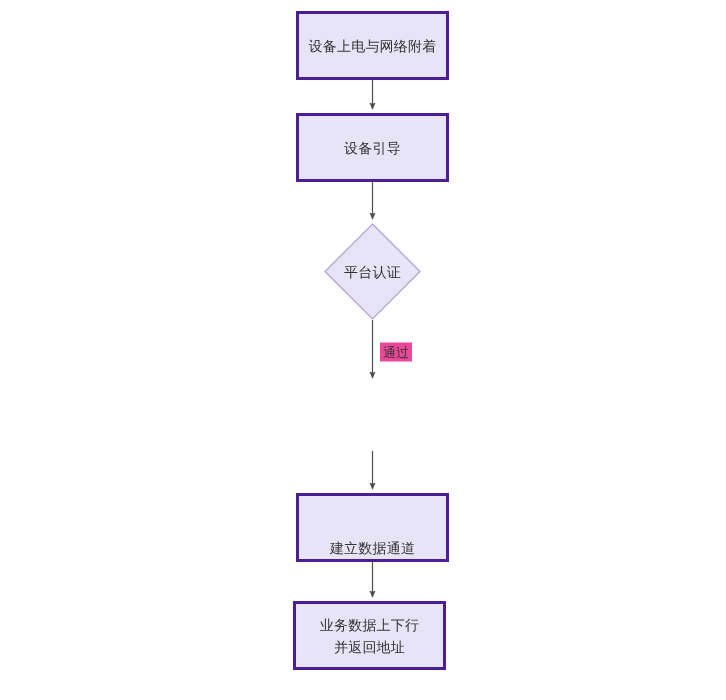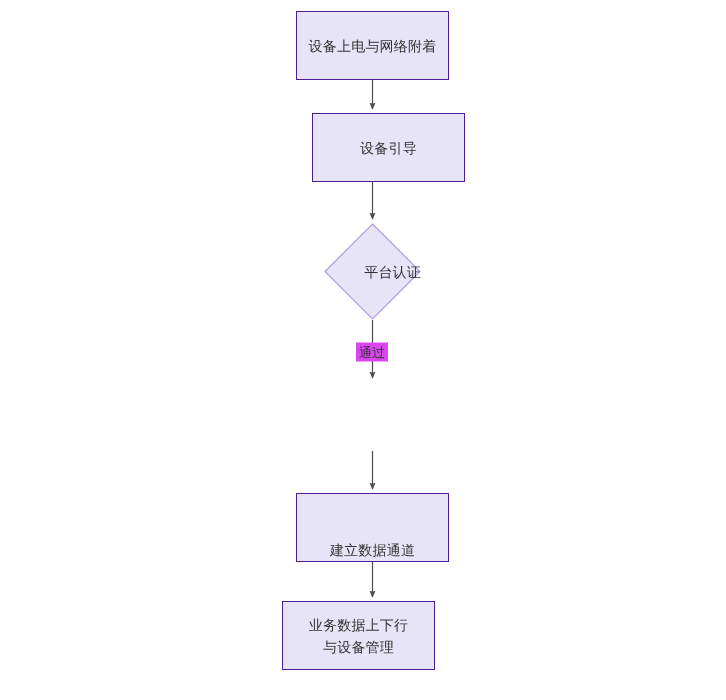--- a/index.html
+++ b/index.html
@@ -34,21 +34,21 @@
     align-items: center;
     justify-content: center;
     text-align: center;
     color: #333333;
     font-size: 14px;
     line-height: 22px;
     letter-spacing: 0.2px;
   }
   .node-process {
     background: #e8e4f8;
-    border: 1px solid #4c1d95;
+    border: 3px solid #4c1d95;
     width: 153px;
     height: 69px;
   }
   .node-decision {
     width: 97px;
     height: 97px;
     background: transparent;
     border: none;
   }
   .node-decision .diamond-shape {
@@ -61,27 +61,28 @@
   .node-decision .diamond-label {
     position: relative;
     z-index: 2;
   }
   .node-line {
     display: block;
     white-space: nowrap;
   }
   .edge-label {
     position: absolute;
-    background: #d946ef;
+    background: #ec4899;
     color: #333333;
     font-size: 13px;
     line-height: 17px;
     padding: 1px 3px;
     white-space: nowrap;
     transform: translate(-50%, -50%);
+    margin-left: 24px;
   }
 </style>
 </head>
 <body>
 
 <div id="canvas">
 
   <svg class="edge-layer" viewBox="0 0 726 700" xmlns="http://www.w3.org/2000/svg">
     <defs>
       <marker id="arrowhead" markerWidth="7" markerHeight="7" refX="5.4" refY="3" orient="auto" markerUnits="strokeWidth">
@@ -97,36 +98,36 @@
 
     <line x1="372.5" y1="451" x2="372.5" y2="489" stroke="#4d4d4d" stroke-width="1.2" marker-end="url(#arrowhead)"></line>
 
     <line x1="372.5" y1="562" x2="372.5" y2="597" stroke="#4d4d4d" stroke-width="1.2" marker-end="url(#arrowhead)"></line>
   </svg>
 
   <div class="node node-process" style="left:296px; top:11px;">
     <span class="node-line">设备上电与网络附着</span>
   </div>
 
-  <div class="node node-process" style="left:312px; top:113px;">
+  <div class="node node-process" style="left:296px; top:113px;">
     <span class="node-line">设备引导</span>
   </div>
 
-  <div class="node node-decision" style="left:324px; top:223px;align-items:flex-end;">
+  <div class="node node-decision" style="left:324px; top:223px;">
     <svg class="diamond-shape" viewBox="0 0 97 97" xmlns="http://www.w3.org/2000/svg">
       <polygon points="48.5,1 96,48.5 48.5,96 1,48.5" fill="#e8e4f8" stroke="#b39ddb" stroke-width="1.2"></polygon>
     </svg>
     <span class="node-line diamond-label">平台认证</span>
   </div>
 
   <div class="edge-label" style="left:372px; top:352px;">通过</div>
 
 
   <div class="node node-process" style="left:296px; top:493px;justify-content:flex-end;">
     <span class="node-line">建立数据通道</span>
   </div>
 
-  <div class="node node-process" style="left:282px; top:601px;">
+  <div class="node node-process" style="left:293px; top:601px;">
     <span class="node-line">业务数据上下行</span>
-    <span class="node-line">与设备管理</span>
+    <span class="node-line">并返回地址</span>
   </div>
 
 </div>
 
 </body></html>

